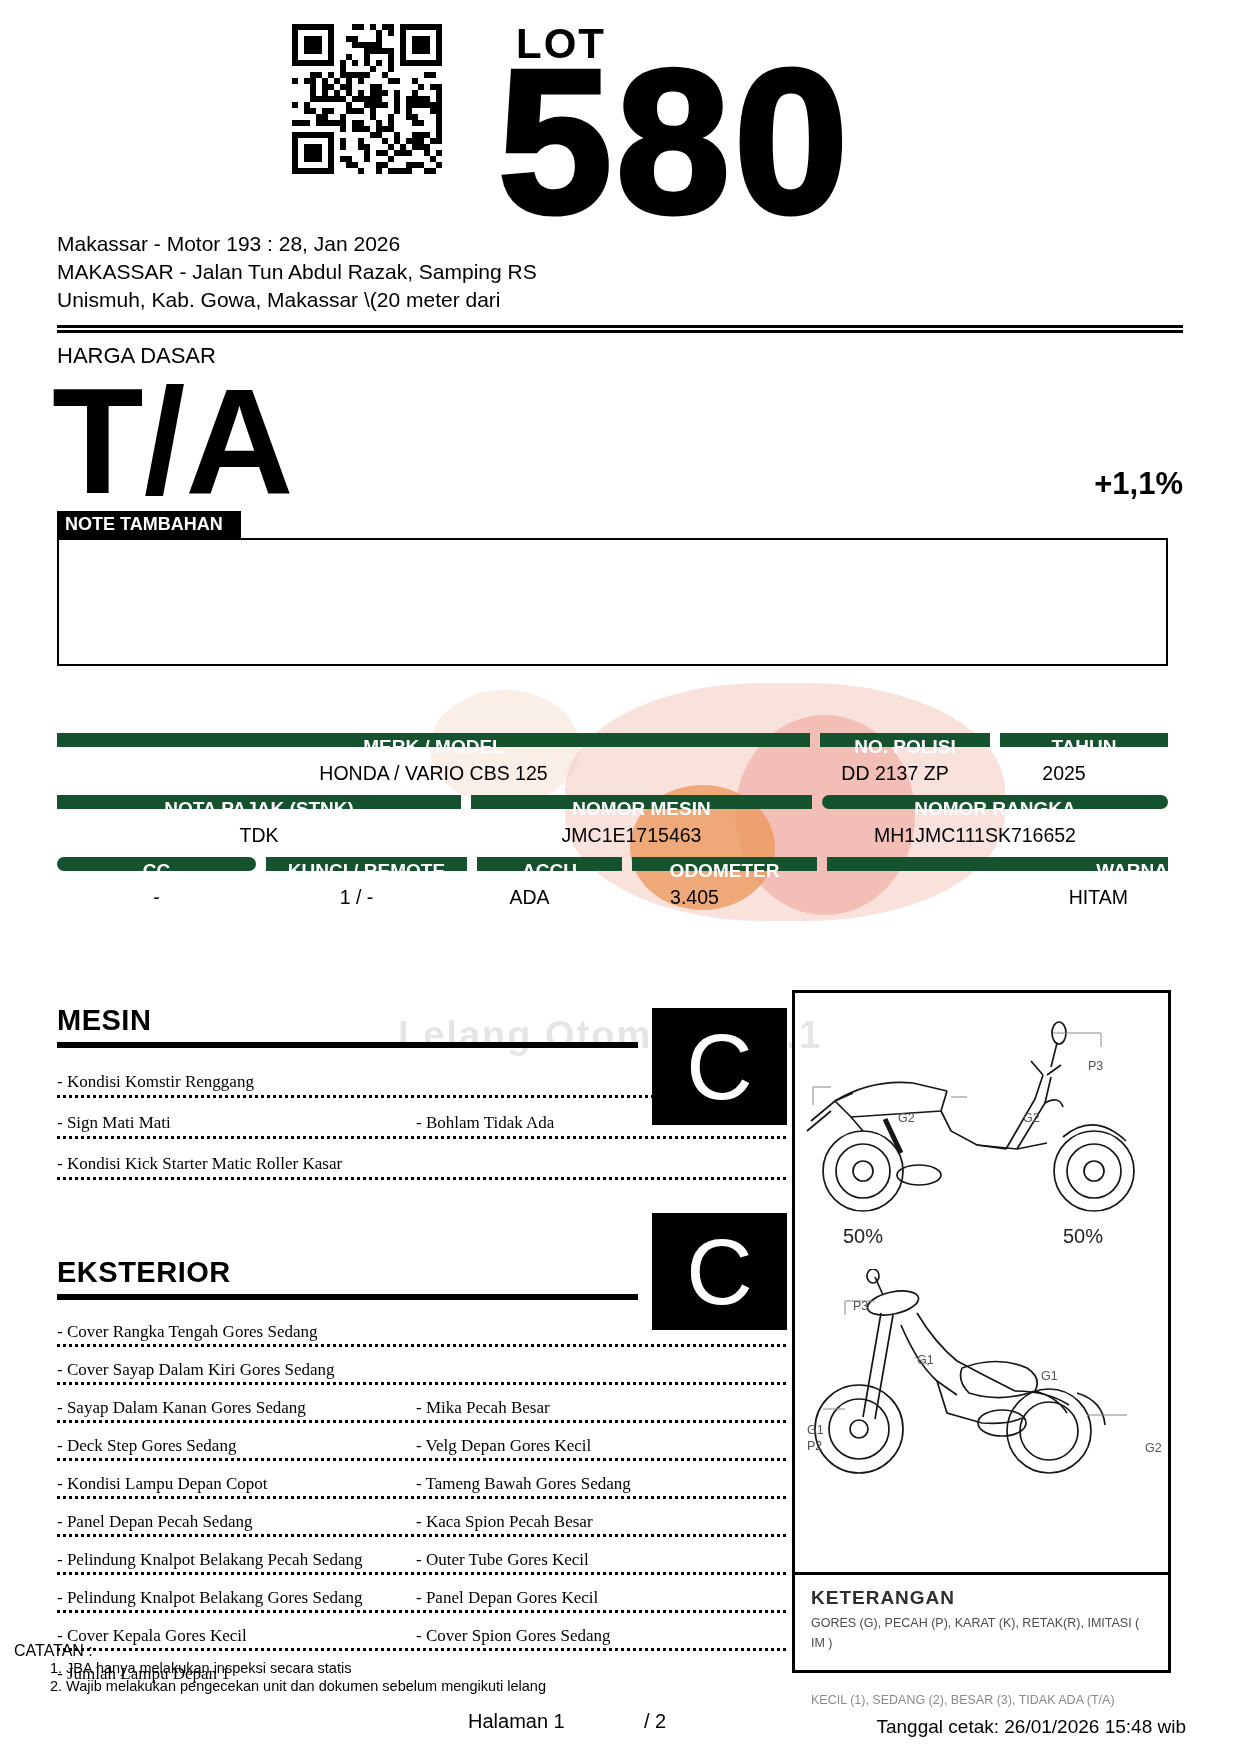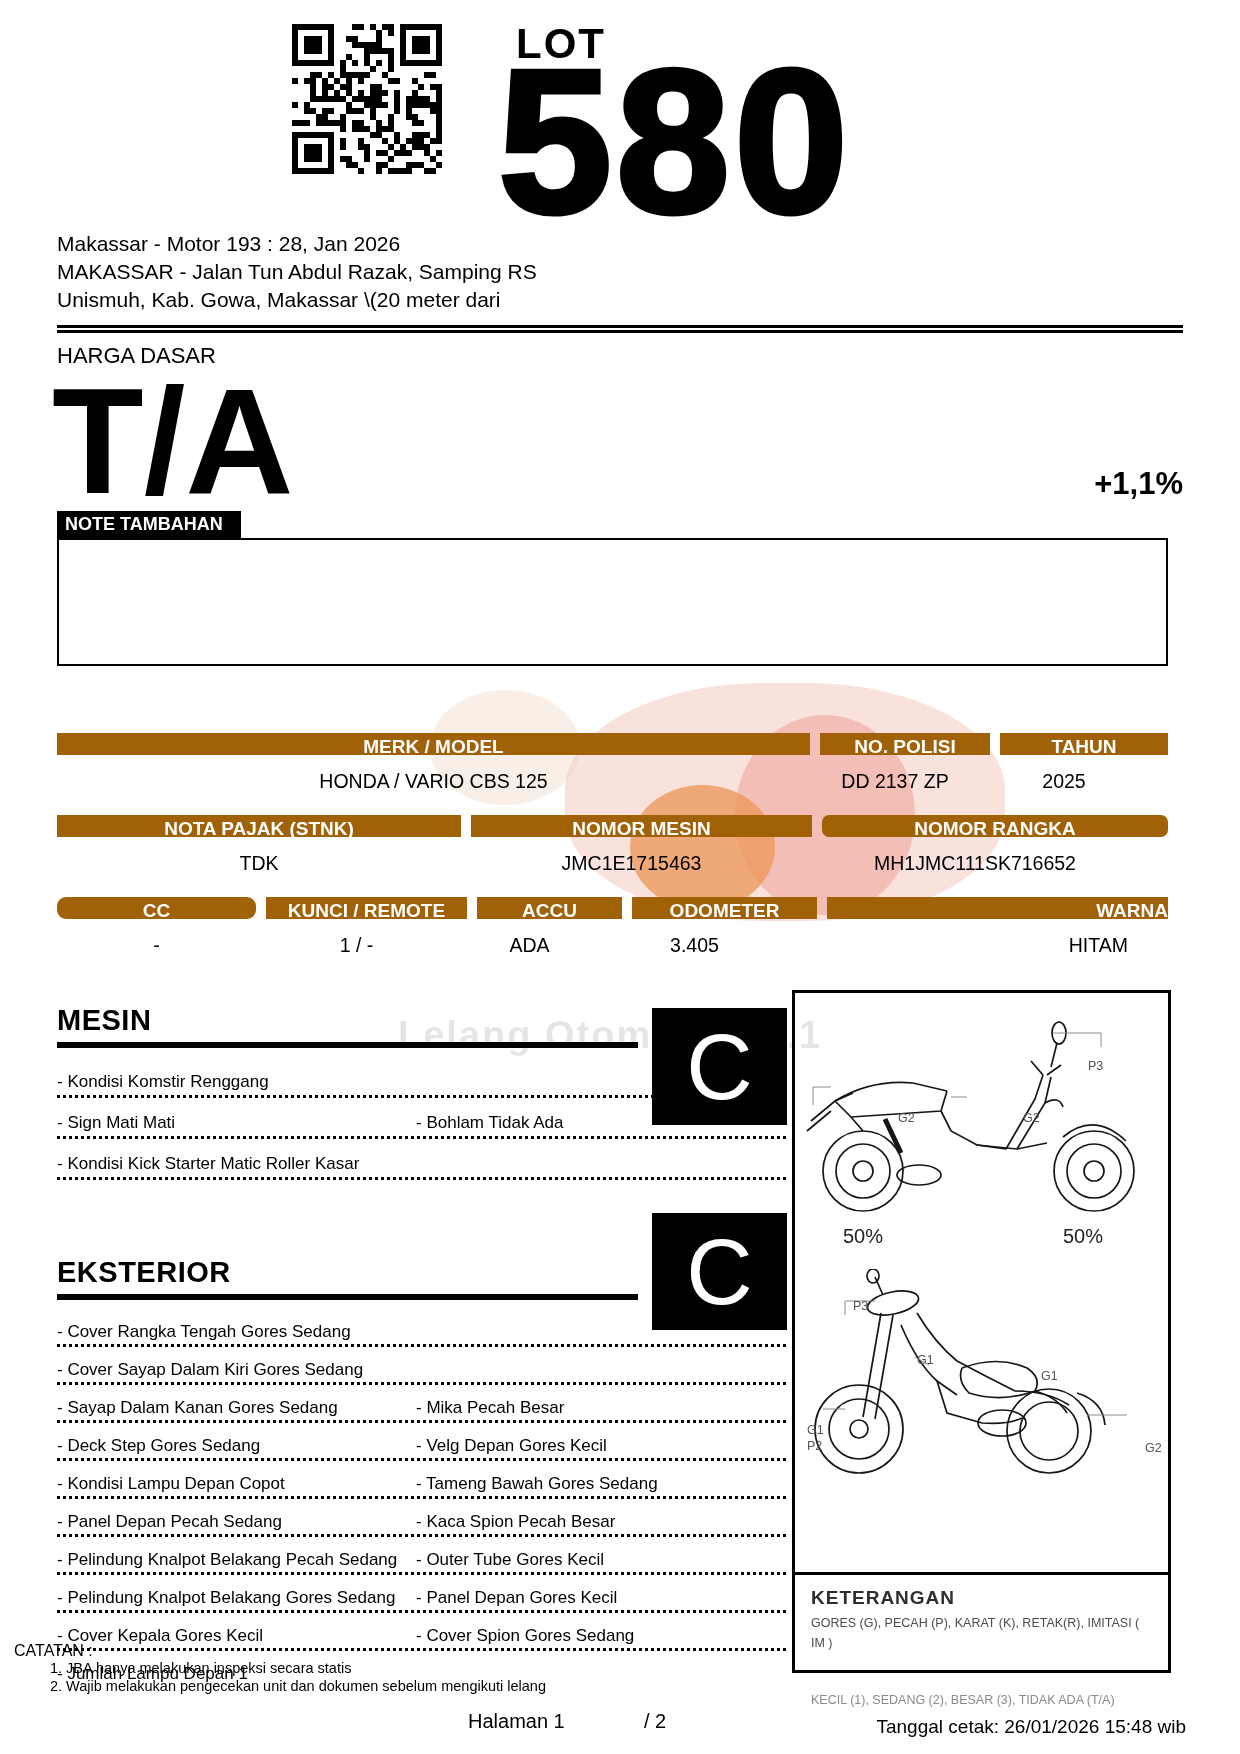--- a/index.html
+++ b/index.html
@@ -30,35 +30,35 @@
   #harga-change{position:absolute;left:980px;top:466px;width:203px;text-align:right;
     font-size:31px;font-weight:bold;}
 
   #note-label{position:absolute;left:57px;top:511px;width:176px;height:27px;background:#000;
     color:#fff;font-size:18px;font-weight:bold;line-height:27px;padding-left:8px;}
   #note-box{position:absolute;left:57px;top:538px;width:1107px;height:124px;border:2px solid #000;background:transparent;}
 
   
   #spec-table{position:absolute;left:57px;top:733px;width:1111px;}
   .spec-head{display:flex;gap:10px;}
-  .spec-vals{display:flex;gap:0;height:60px;}
-  .hcell{background:#a16207;color:#fff;font-weight:bold;font-size:19px;text-align:center;
-    height:22px;line-height:27px;}
+  .spec-vals{display:flex;gap:0;height:48px;}
+  .hcell{background:#14532d;color:#fff;font-weight:bold;font-size:19px;text-align:center;
+    height:14px;line-height:27px;}
   .vcell{font-size:19.5px;text-align:center;padding-top:15px;}
   .w-mm{width:753px;} .w-pol{width:170px;} .w-thn{width:168px;}
   .w-pajak{width:404px;} .w-nmesin{width:341px;} .w-rangka{width:346px;border-radius:7px;}
   .w-cc{width:199px;border-radius:9px;} .w-kunci{width:201px;} .w-accu{width:145px;} .w-odo{width:185px;} .w-warna{width:341px;text-align:right;}
 
   
   .cond-section{position:absolute;left:57px;width:730px;}
   #sec-mesin{top:1004px;}
   #sec-eks{top:1256px;}
   .cond-title{font-size:29px;font-weight:bold;letter-spacing:0.5px;line-height:32px;margin:0;}
   .title-rule{width:581px;height:6px;background:#000;margin-top:6px;}
-  .cond-rows{margin-top:9px;}
+  .cond-rows{margin-top:9px;font-family:Liberation Serif, serif;}
   .cond-row{position:relative;padding:13px 0 6px 0;font-size:17px;line-height:19px;}
   #sec-mesin .cond-row{padding:15px 0 7px 0;}
   .cond-row::after{content:"";position:absolute;left:0;right:0;bottom:0;height:3px;
     background:repeating-linear-gradient(90deg,#000 0 3px,transparent 3px 6px);}
   .cond-row.no-dots::after{display:none;}
   .cond-right{position:absolute;left:359px;top:inherit;}
   #sec-mesin .cond-right{top:15px;}
   #sec-eks .cond-right{top:13px;}
 
   .grade-box{position:absolute;width:135px;height:117px;background:#000;color:#fff;

